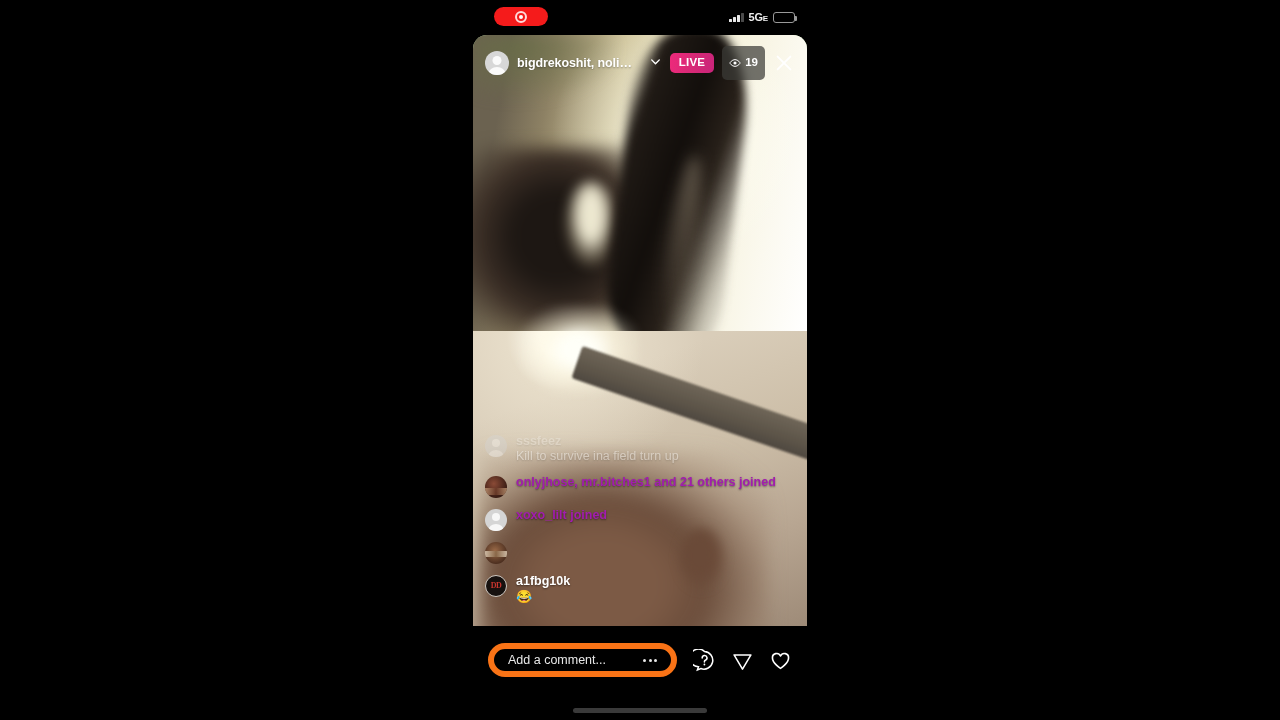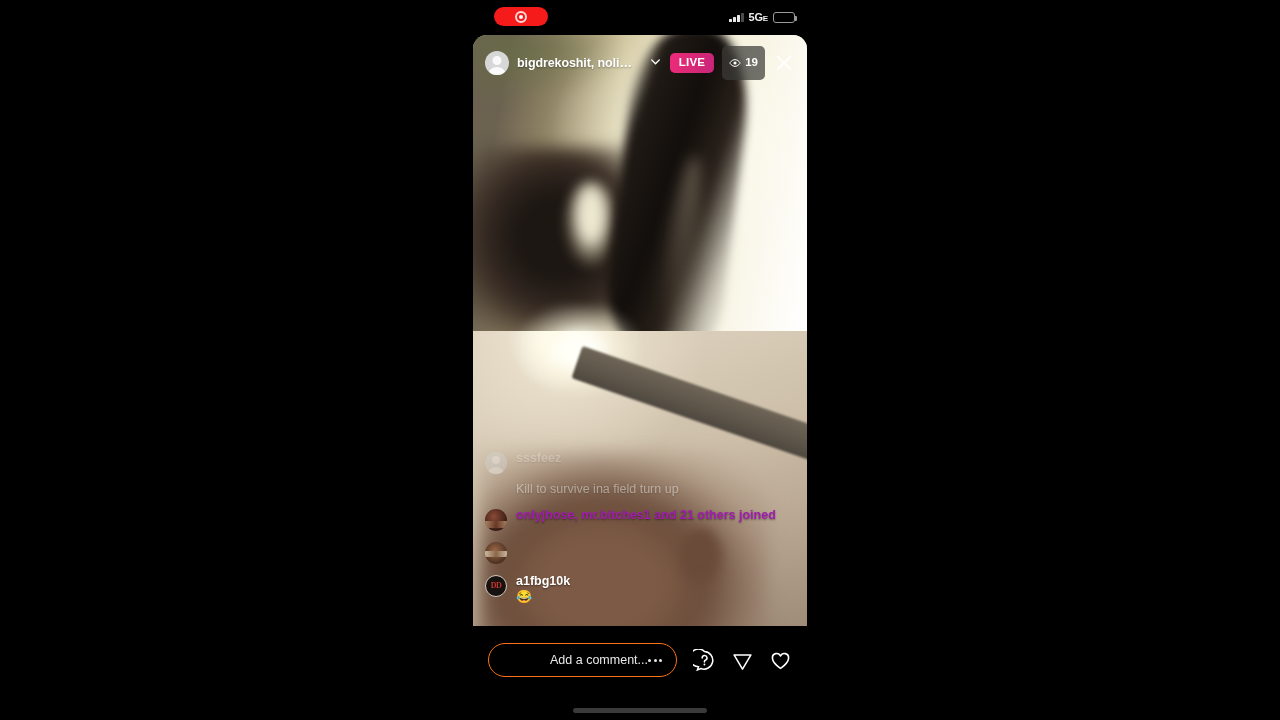--- a/index.html
+++ b/index.html
@@ -206,39 +206,38 @@
     font-family:"Liberation Serif", serif; letter-spacing:-.5px;
   }
   .c-body { min-width: 0; }
   .c-user {
     color:#fff; font-size: 12.5px; font-weight: 700; line-height: 1.22;
     text-shadow: 0 1px 2px rgba(0,0,0,.45);
   }
   .c-text {
     color:#fff; font-size: 12.5px; font-weight: 400; line-height: 1.25;
     text-shadow: 0 1px 2px rgba(0,0,0,.45);
-    margin-top: 16px;
   }
   .c-join {
     color:#a21caf; font-size: 12.5px; font-weight: 700; line-height: 1.25;
     text-shadow: 0 1px 2px rgba(0,0,0,.45);
   }
   .c-emoji { font-size: 13px; line-height: 1.3; }
   .comment.fading { opacity: .40; }
   .comment.fading .c-user { opacity: .55; }
 
   
   .bottombar {
     position: absolute; left: 0; top: 640px; width: 334px; height: 40px;
     display: flex; align-items: center; padding: 0 15px; gap: 0;
   }
   .comment-input {
-    flex: 1 1 auto; height: 34px; border: 1px solid #f97316;
+    flex: 1 1 auto; height: 34px; border: 6px solid #f97316;
     border-radius: 18px; display: flex; align-items: center;
-    padding: 0 14px; background: transparent; max-width: 202px; text-align: right;
+    padding: 0 14px; background: transparent; max-width: 202px;
   }
   .ci-placeholder { color: #e8e8e8; font-size: 12.5px; flex: 1 1 auto; }
   .ci-dots { display:flex; gap:2.5px; }
   .ci-dots i { width:3px; height:3px; border-radius:50%; background:#e8e8e8; display:block; }
   .bb-icons { display:flex; align-items:center; gap: 15px; margin-left: 16px; }
   .bb-ic { width: 23px; height: 23px; }
 
   
   .home-ind {
     position:absolute; left: 50%; transform: translateX(-50%);
@@ -321,20 +320,26 @@
           </div>
         </div>
 
         <div class="comment">
           <div class="c-avatar pic-a"></div>
           <div class="c-body">
             <div class="c-join">onlyjhose, mr.bitches1 and 21 others joined</div>
           </div>
         </div>
 
+        <div class="comment">
+          <div class="c-avatar blank"></div>
+          <div class="c-body">
+            <div class="c-join">xoxo_lilt joined</div>
+          </div>
+        </div>
 
         <div class="comment">
           <div class="c-avatar pic-b"></div>
         </div>
 
         <div class="comment">
           <div class="c-avatar pic-c"></div>
           <div class="c-body">
             <div class="c-user">a1fbg10k</div>
             <div class="c-emoji">😂</div>

